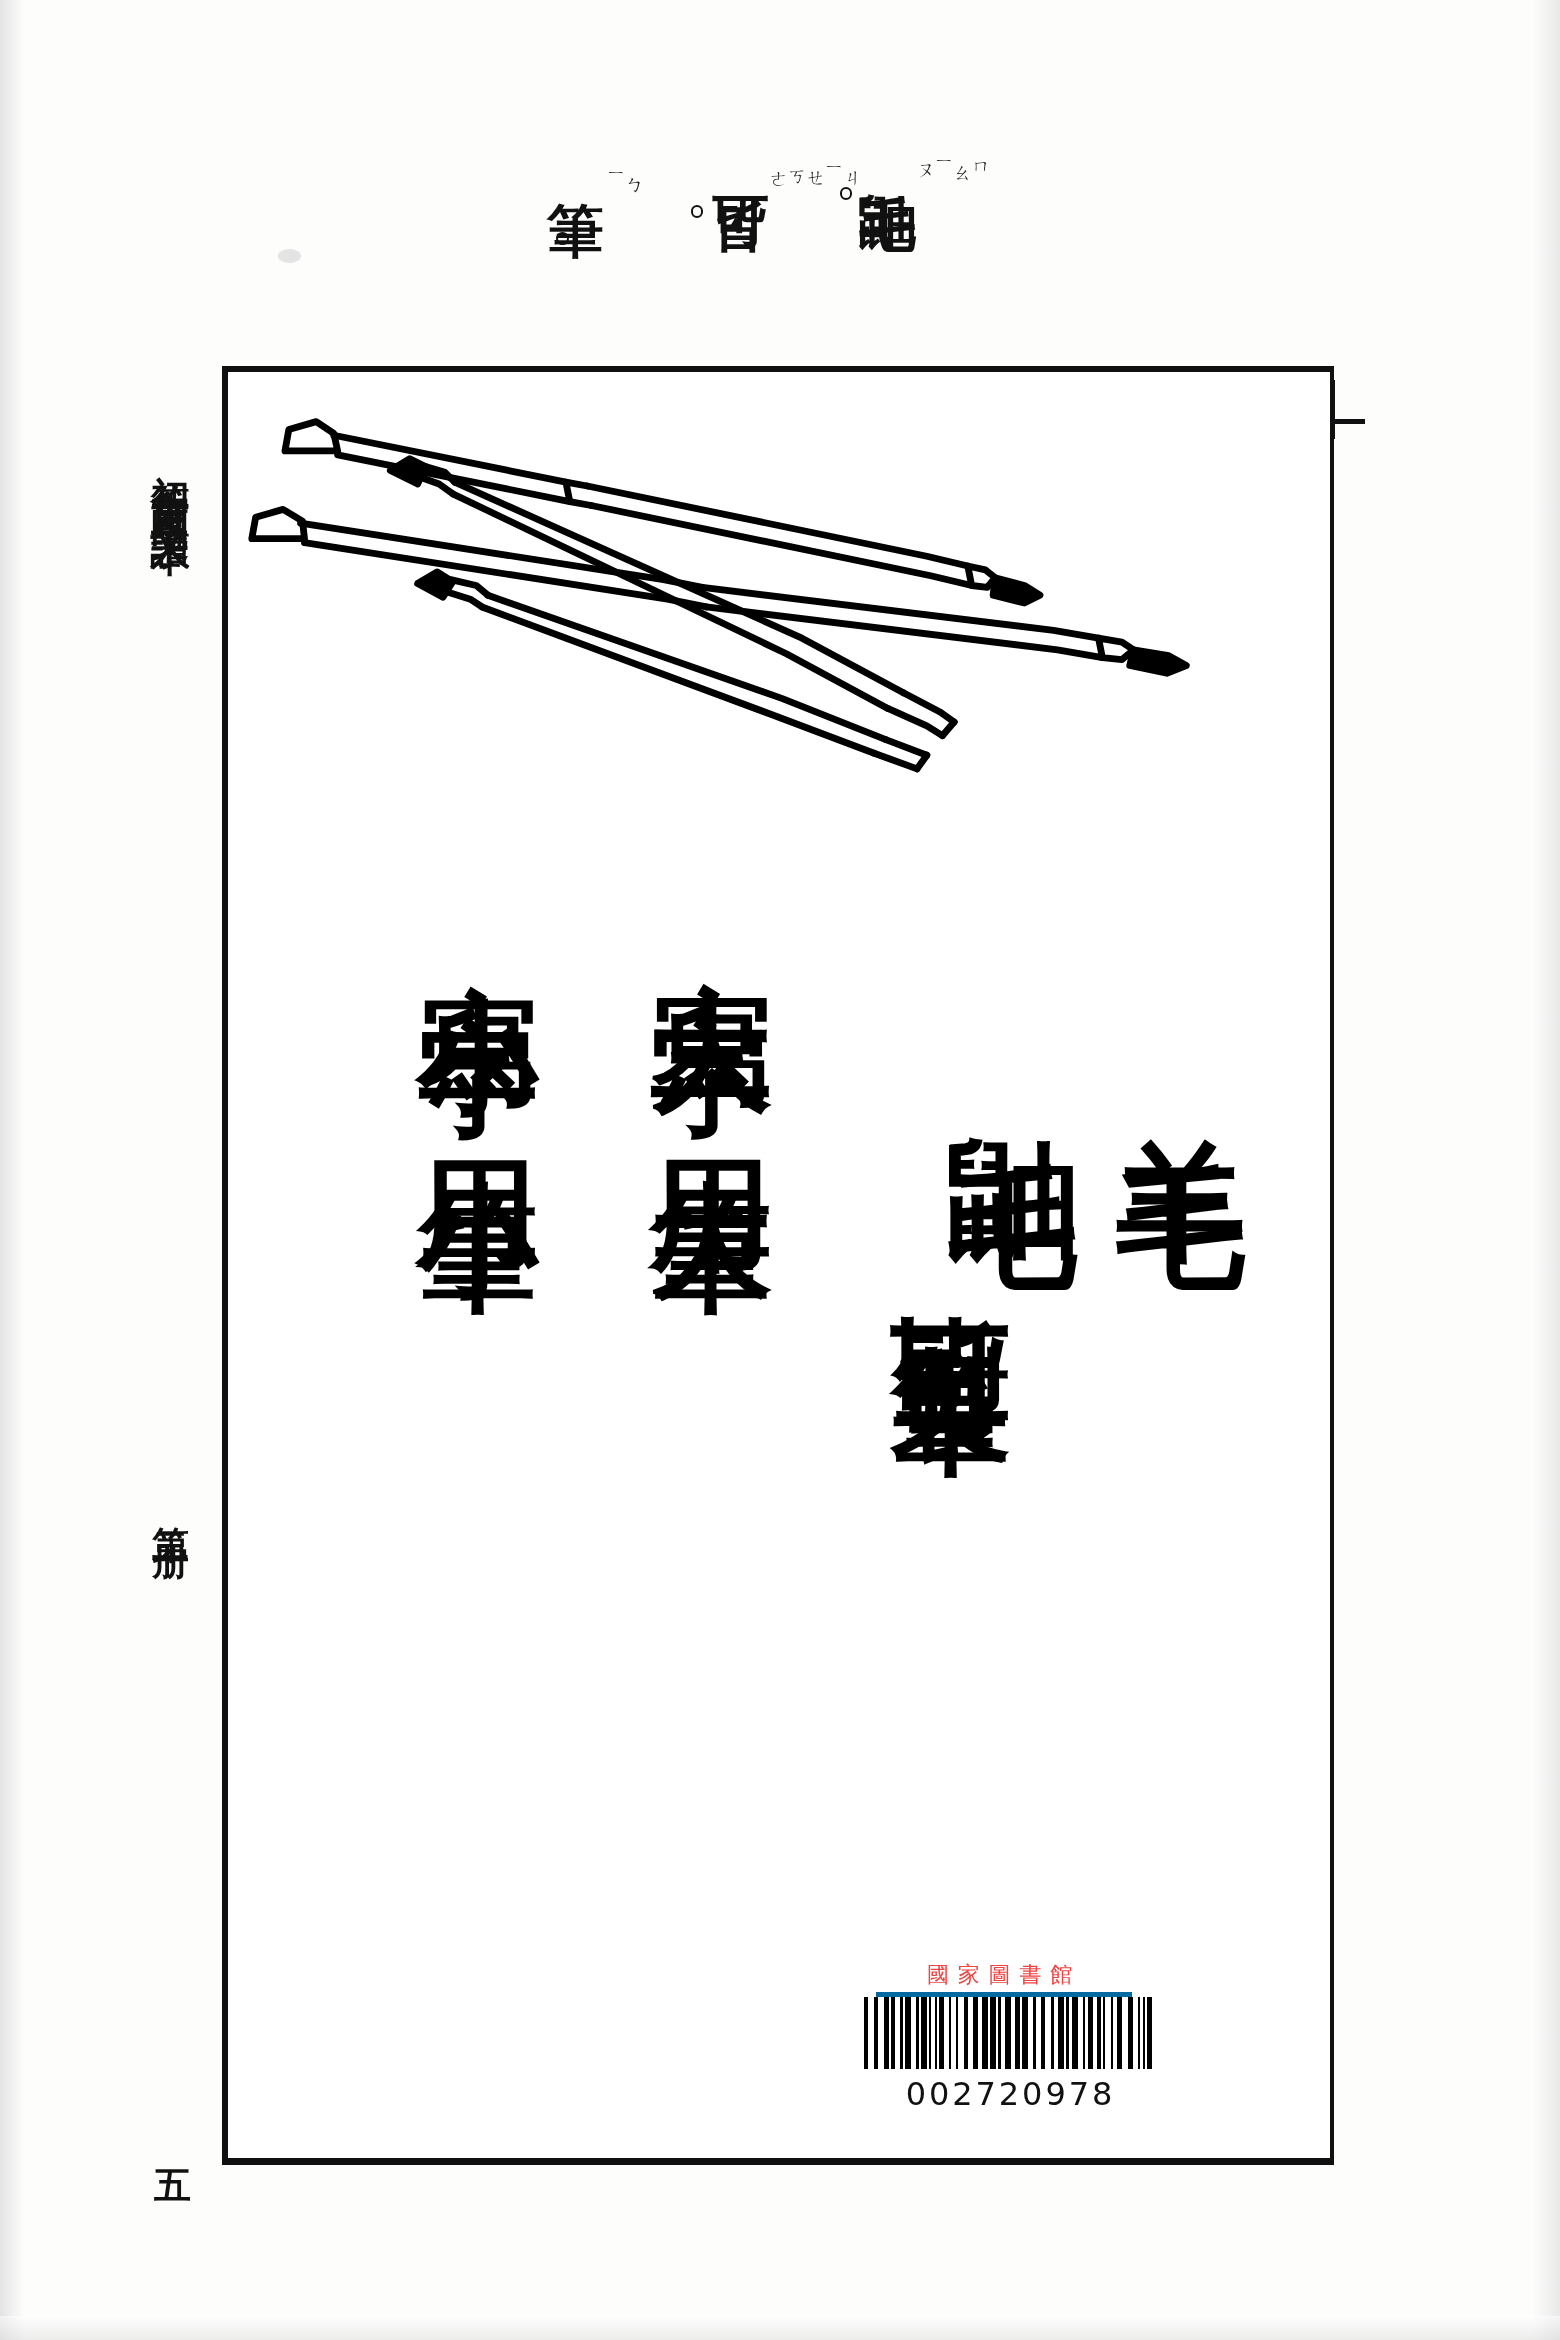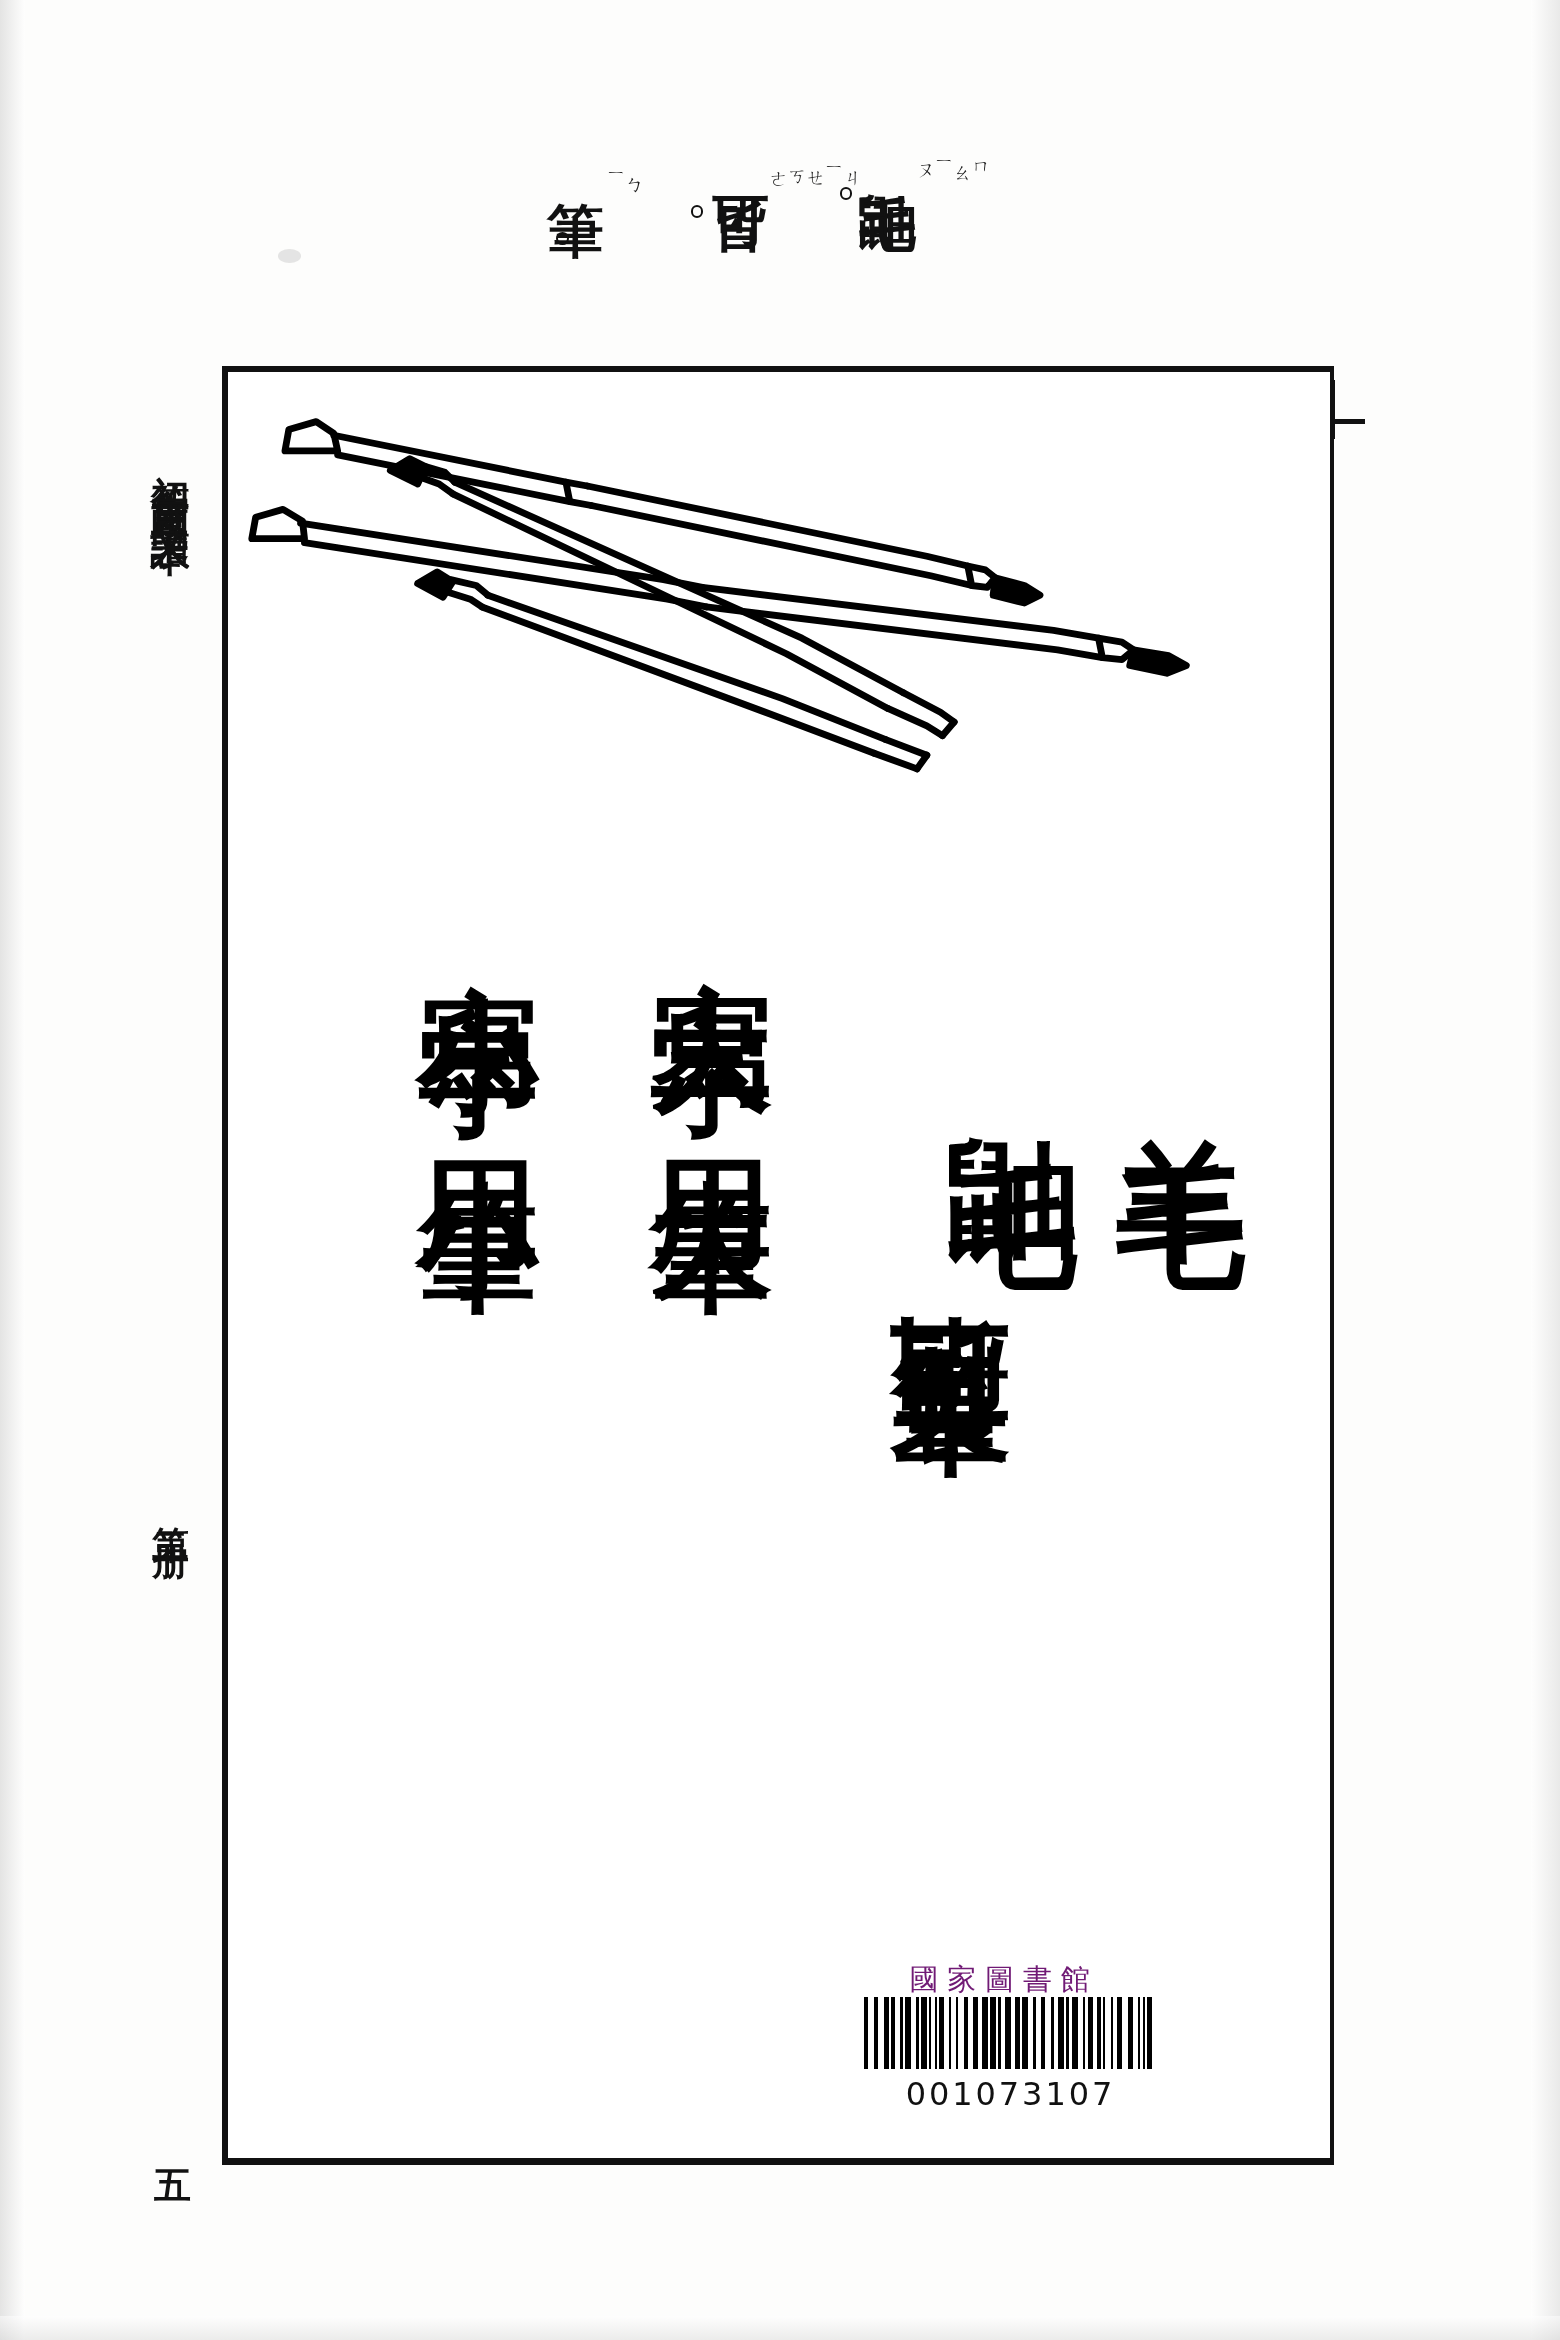--- a/index.html
+++ b/index.html
@@ -215,23 +215,23 @@
 
   
   #library-stamp {
     position: absolute;
     left: 876px;
     top: 1960px;
     width: 273px;
   }
   #stamp-text {
     font-family: "DejaVu Serif", serif;
-    font-size: 29px;
+    font-size: 22px;
     letter-spacing: 8.8px;
-    color: #701a75;
+    color: #ef4444;
     text-align: center;
     border-bottom: 8px solid #0369a1;
     padding-bottom: 2px;
     width: 256px;
   }
   #barcode {
     position: absolute;
     left: 864px;
     top: 1997px;
     width: 293px;
@@ -439,16 +439,16 @@
         <i style="width: 4.9px; background: rgb(0, 0, 0);"></i>
         <i style="width: 4.9px; background: rgb(255, 255, 255);"></i>
         <i style="width: 2px; background: rgb(0, 0, 0);"></i>
         <i style="width: 3.9px; background: rgb(255, 255, 255);"></i>
         <i style="width: 2px; background: rgb(0, 0, 0);"></i>
         <i style="width: 2px; background: rgb(255, 255, 255);"></i>
         <i style="width: 4.9px; background: rgb(0, 0, 0);"></i>
         <i style="width: 4.9px; background: rgb(255, 255, 255);"></i>
       </div>
   </div>
-  <div id="barcode-number">001073107</div>
+  <div id="barcode-number">002720978</div>
 
 </div>
 
 
 </body></html>

